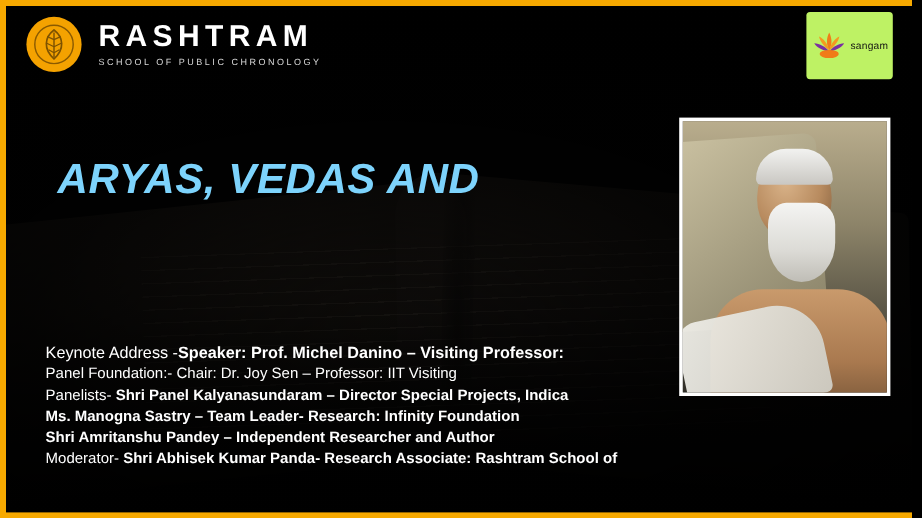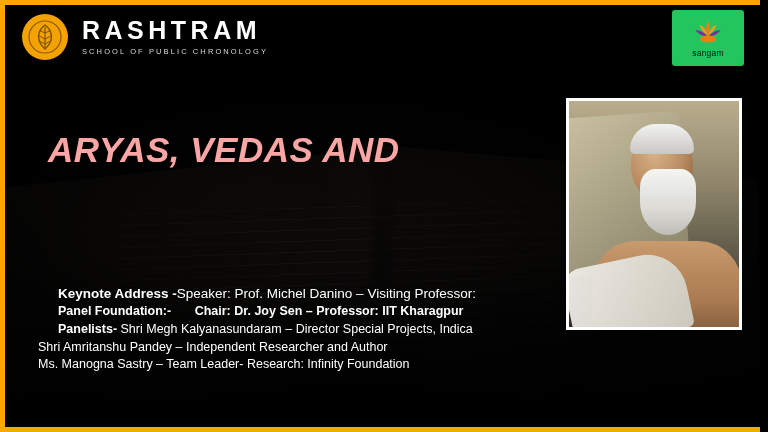--- a/index.html
+++ b/index.html
@@ -106,43 +106,43 @@
     font-size: 7.5px;
     letter-spacing: 2.1px;
     margin-top: 5px;
   }
 
   
   .partner-card {
     position: absolute;
     right: 16px; top: 10px;
     width: 72px; height: 56px;
-    background: #22c55e;
+    background: #bef264;
     border-radius: 3px;
     z-index: 25;
     display: flex;
-    flex-direction: column;
+    flex-direction: row;
     align-items: center;
     justify-content: center;
     gap: 3px;
   }
   .partner-card .lotus { display: block; }
   .partner-name {
     font-size: 8.5px;
     color: #111;
     letter-spacing: 0.2px;
   }
 
   
   .headline {
     position: absolute;
     left: 48px; top: 128px;
     width: 520px;
     z-index: 20;
-    color: #fca5a5;
+    color: #7dd3fc;
     font-size: 35px;
     font-weight: bold;
     font-style: italic;
     line-height: 1.28;
     letter-spacing: 0.5px;
     text-transform: uppercase;
   }
   .headline-line { display: block; white-space: nowrap; }
 
   
@@ -223,22 +223,22 @@
     color: #ffffff;
   }
   .credits .line {
     font-size: 12.5px;
     line-height: 1.42;
     white-space: nowrap;
   }
   .credits .line.big {
     font-size: 13.5px;
   }
-  .credits b { font-weight: normal; }
-  .credits .light { font-weight: bold; margin-left: 20px; }
+  .credits b { font-weight: bold; }
+  .credits .light { font-weight: normal; }
 </style>
 </head>
 <body>
 
 <div class="stage">
 
   <div class="bg-art">
     <div class="page-left"></div>
     <div class="page-right"></div>
     <div class="page-lines"></div>
@@ -285,27 +285,30 @@
     <div class="head"></div>
     <div class="hair"></div>
     <div class="beard"></div>
   </div>
 
   <div class="credits">
     <div class="line big">
       <span class="light">Keynote Address -</span><b>Speaker: Prof. Michel Danino – Visiting Professor:</b>
     </div>
     <div class="line">
-      <span class="light">Panel Foundation:-</span><span class="light"> Chair: Dr. Joy Sen – Professor: IIT Kharagpur</span>
-    </div>
-    <div class="line">
-      <span class="light">Panelists-</span><b> Shri Megh Kalyanasundaram – Director Special Projects, Indica</b>
+      <span class="light">Panel Foundation:-</span><span class="light"> Chair: Dr. Joy Sen – Professor: IIT Visiting</span>
+    </div>
+    <div class="line">
+      <span class="light">Panelists-</span><b> Shri Panel Kalyanasundaram – Director Special Projects, Indica</b>
+    </div>
+    <div class="line">
+      <b>Ms. Manogna Sastry – Team Leader- Research: Infinity Foundation</b>
     </div>
     <div class="line">
       <b>Shri Amritanshu Pandey – Independent Researcher and Author</b>
     </div>
     <div class="line">
-      <b>Ms. Manogna Sastry – Team Leader- Research: Infinity Foundation</b>
+      <span class="light">Moderator-</span><b> Shri Abhisek Kumar Panda- Research Associate: Rashtram School of</b>
     </div>
   </div>
 
   <div class="frame-border"></div>
 </div>
 
 </body></html>

